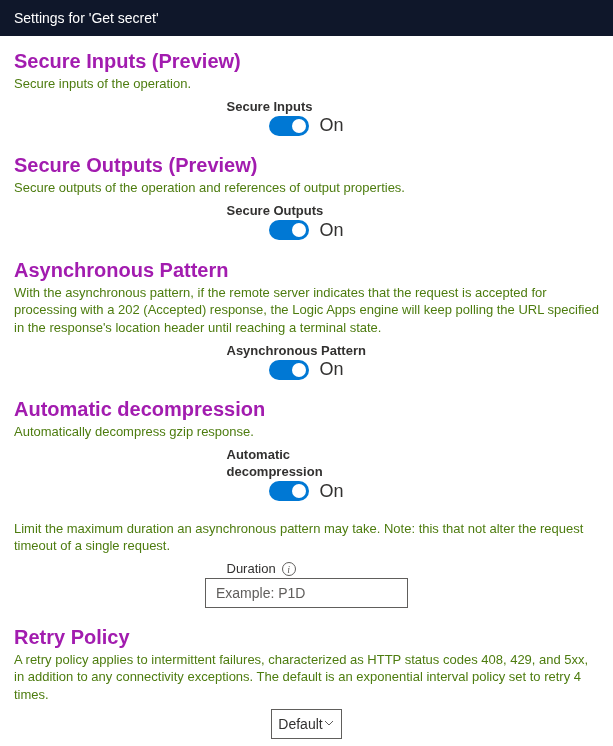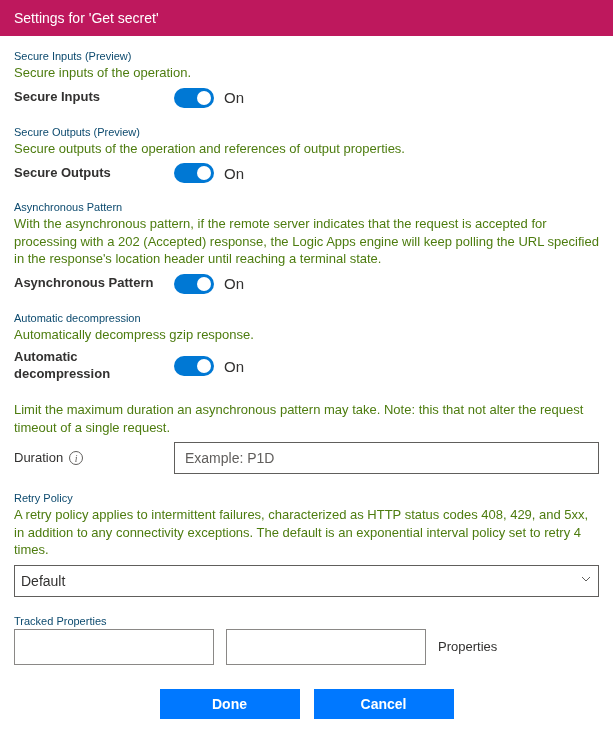--- a/index.html
+++ b/index.html
@@ -4,46 +4,47 @@
   <style>
     * { box-sizing: border-box; margin: 0; padding: 0; }
     body {
       font-family: "Segoe UI", Arial, sans-serif;
       font-size: 13px;
       color: #323130;
       background: #fff;
       width: 613px;
     }
     .titlebar {
-      background: #be185d;
+      background: #0f172a;
       color: #fff;
       padding: 10px 14px;
       font-size: 14px;
     }
     .content {
       padding: 14px 14px 10px 14px;
     }
     .section {
       margin-bottom: 18px;
     }
     .section-title {
-      font-size: 11px;
-      font-weight: 400;
-      color: #0c4a6e;
+      font-size: 20px;
+      font-weight: 700;
+      color: #a21caf;
       margin-bottom: 2px;
     }
     .section-desc {
       font-size: 13px;
       color: #4d7c0f;
       margin-bottom: 6px;
       line-height: 1.35;
     }
     .row {
       display: flex;
       align-items: center;
+      flex-direction: column;
     }
     .row-label {
       width: 160px;
       font-size: 13px;
       font-weight: 600;
       color: #323130;
       display: flex;
       align-items: center;
       line-height: 1.3;
     }
@@ -66,21 +67,21 @@
     .toggle-knob {
       position: absolute;
       right: 3px;
       top: 3px;
       width: 14px;
       height: 14px;
       background: #fff;
       border-radius: 50%;
     }
     .toggle-state {
-      font-size: 15px;
+      font-size: 18px;
     }
     .input-text {
       flex: 1;
       border: 1px solid #605e5c;
       padding: 6px 10px;
       font-size: 14px;
       color: #323130;
       height: 32px;
     }
     .input-text::placeholder {

